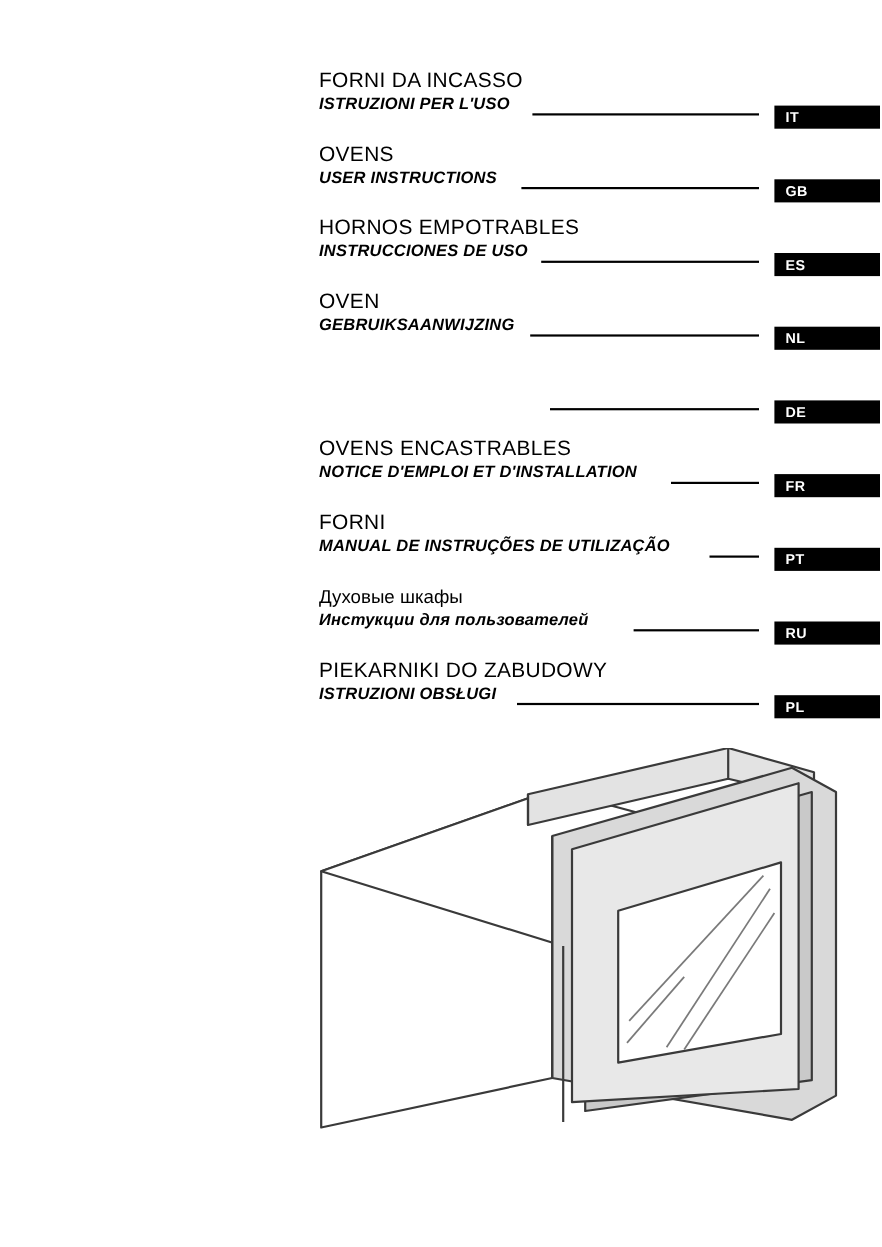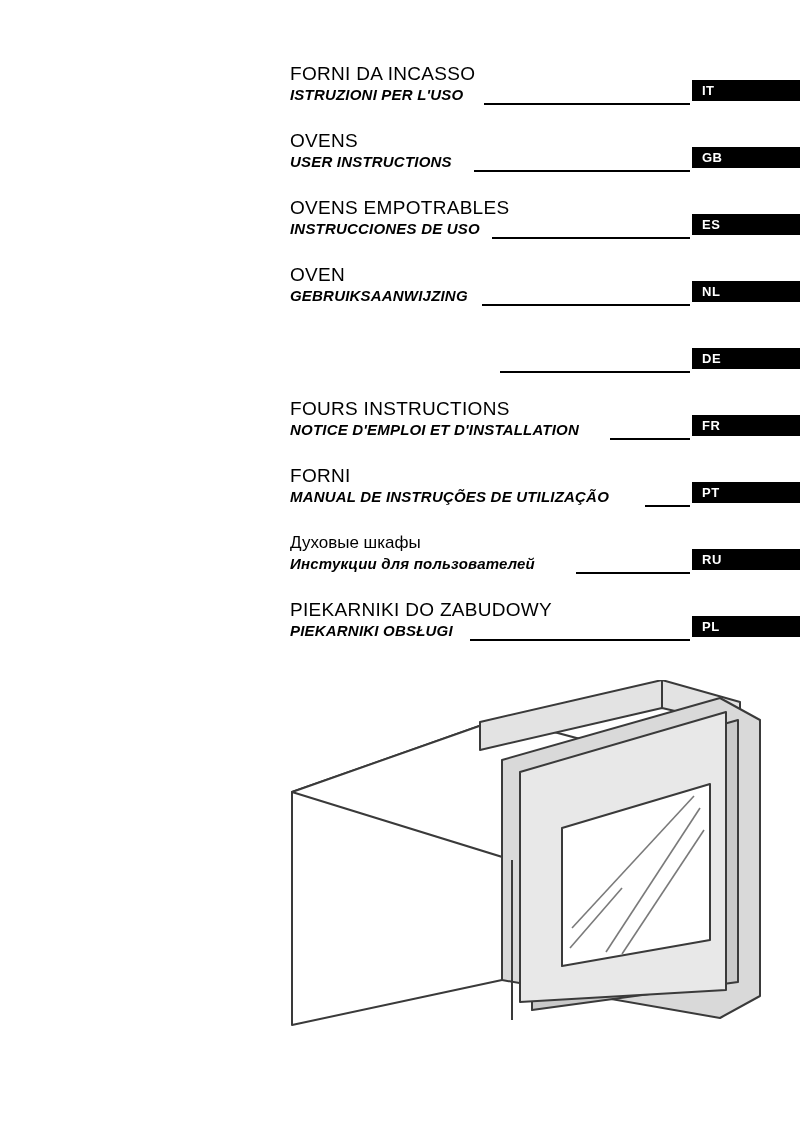--- a/index.html
+++ b/index.html
@@ -61,22 +61,22 @@
   }
   .rule {
     position: absolute;
     height: 1.5px;
     background: #000000;
     top: 41px;
   }
   .tag {
     position: absolute;
     right: 2px;
-    top: 18px;
-    width: 108px;
+    top: 34px;
+    width: 96px;
     height: 21px;
     background: #000000;
   }
   .tag-label {
     position: absolute;
     left: 10px;
     top: 3px;
     color: #ffffff;
     font-size: 13px;
     font-weight: bold;
@@ -114,21 +114,21 @@
         <div class="title-sub">USER INSTRUCTIONS</div>
       </div>
       <div class="rule" style="left:474px; right:112px;"></div>
       <div class="tag">
         <span class="tag-label">GB</span>
       </div>
     </div>
 
     <div class="lang-row">
       <div class="titles">
-        <div class="title-main">OVENS EMPOTRABLES</div>
+        <div class="title-main">HORNOS EMPOTRABLES</div>
         <div class="title-sub">INSTRUCCIONES DE USO</div>
       </div>
       <div class="rule" style="left:492px; right:112px;"></div>
       <div class="tag">
         <span class="tag-label">ES</span>
       </div>
     </div>
 
     <div class="lang-row">
       <div class="titles">
@@ -143,21 +143,21 @@
 
     <div class="lang-row">
       <div class="rule" style="left:500px; right:112px;"></div>
       <div class="tag">
         <span class="tag-label">DE</span>
       </div>
     </div>
 
     <div class="lang-row">
       <div class="titles">
-        <div class="title-main">FOURS INSTRUCTIONS</div>
+        <div class="title-main">OVENS ENCASTRABLES</div>
         <div class="title-sub">NOTICE D'EMPLOI ET D'INSTALLATION</div>
       </div>
       <div class="rule" style="left:610px; right:112px;"></div>
       <div class="tag">
         <span class="tag-label">FR</span>
       </div>
     </div>
 
     <div class="lang-row">
       <div class="titles">
@@ -177,21 +177,21 @@
       </div>
       <div class="rule" style="left:576px; right:112px;"></div>
       <div class="tag">
         <span class="tag-label">RU</span>
       </div>
     </div>
 
     <div class="lang-row">
       <div class="titles">
         <div class="title-main">PIEKARNIKI DO ZABUDOWY</div>
-        <div class="title-sub">PIEKARNIKI OBSŁUGI</div>
+        <div class="title-sub">ISTRUZIONI OBSŁUGI</div>
       </div>
       <div class="rule" style="left:470px; right:112px;"></div>
       <div class="tag">
         <span class="tag-label">PL</span>
       </div>
     </div>
 
   </div>
 
   <div class="oven-art">

